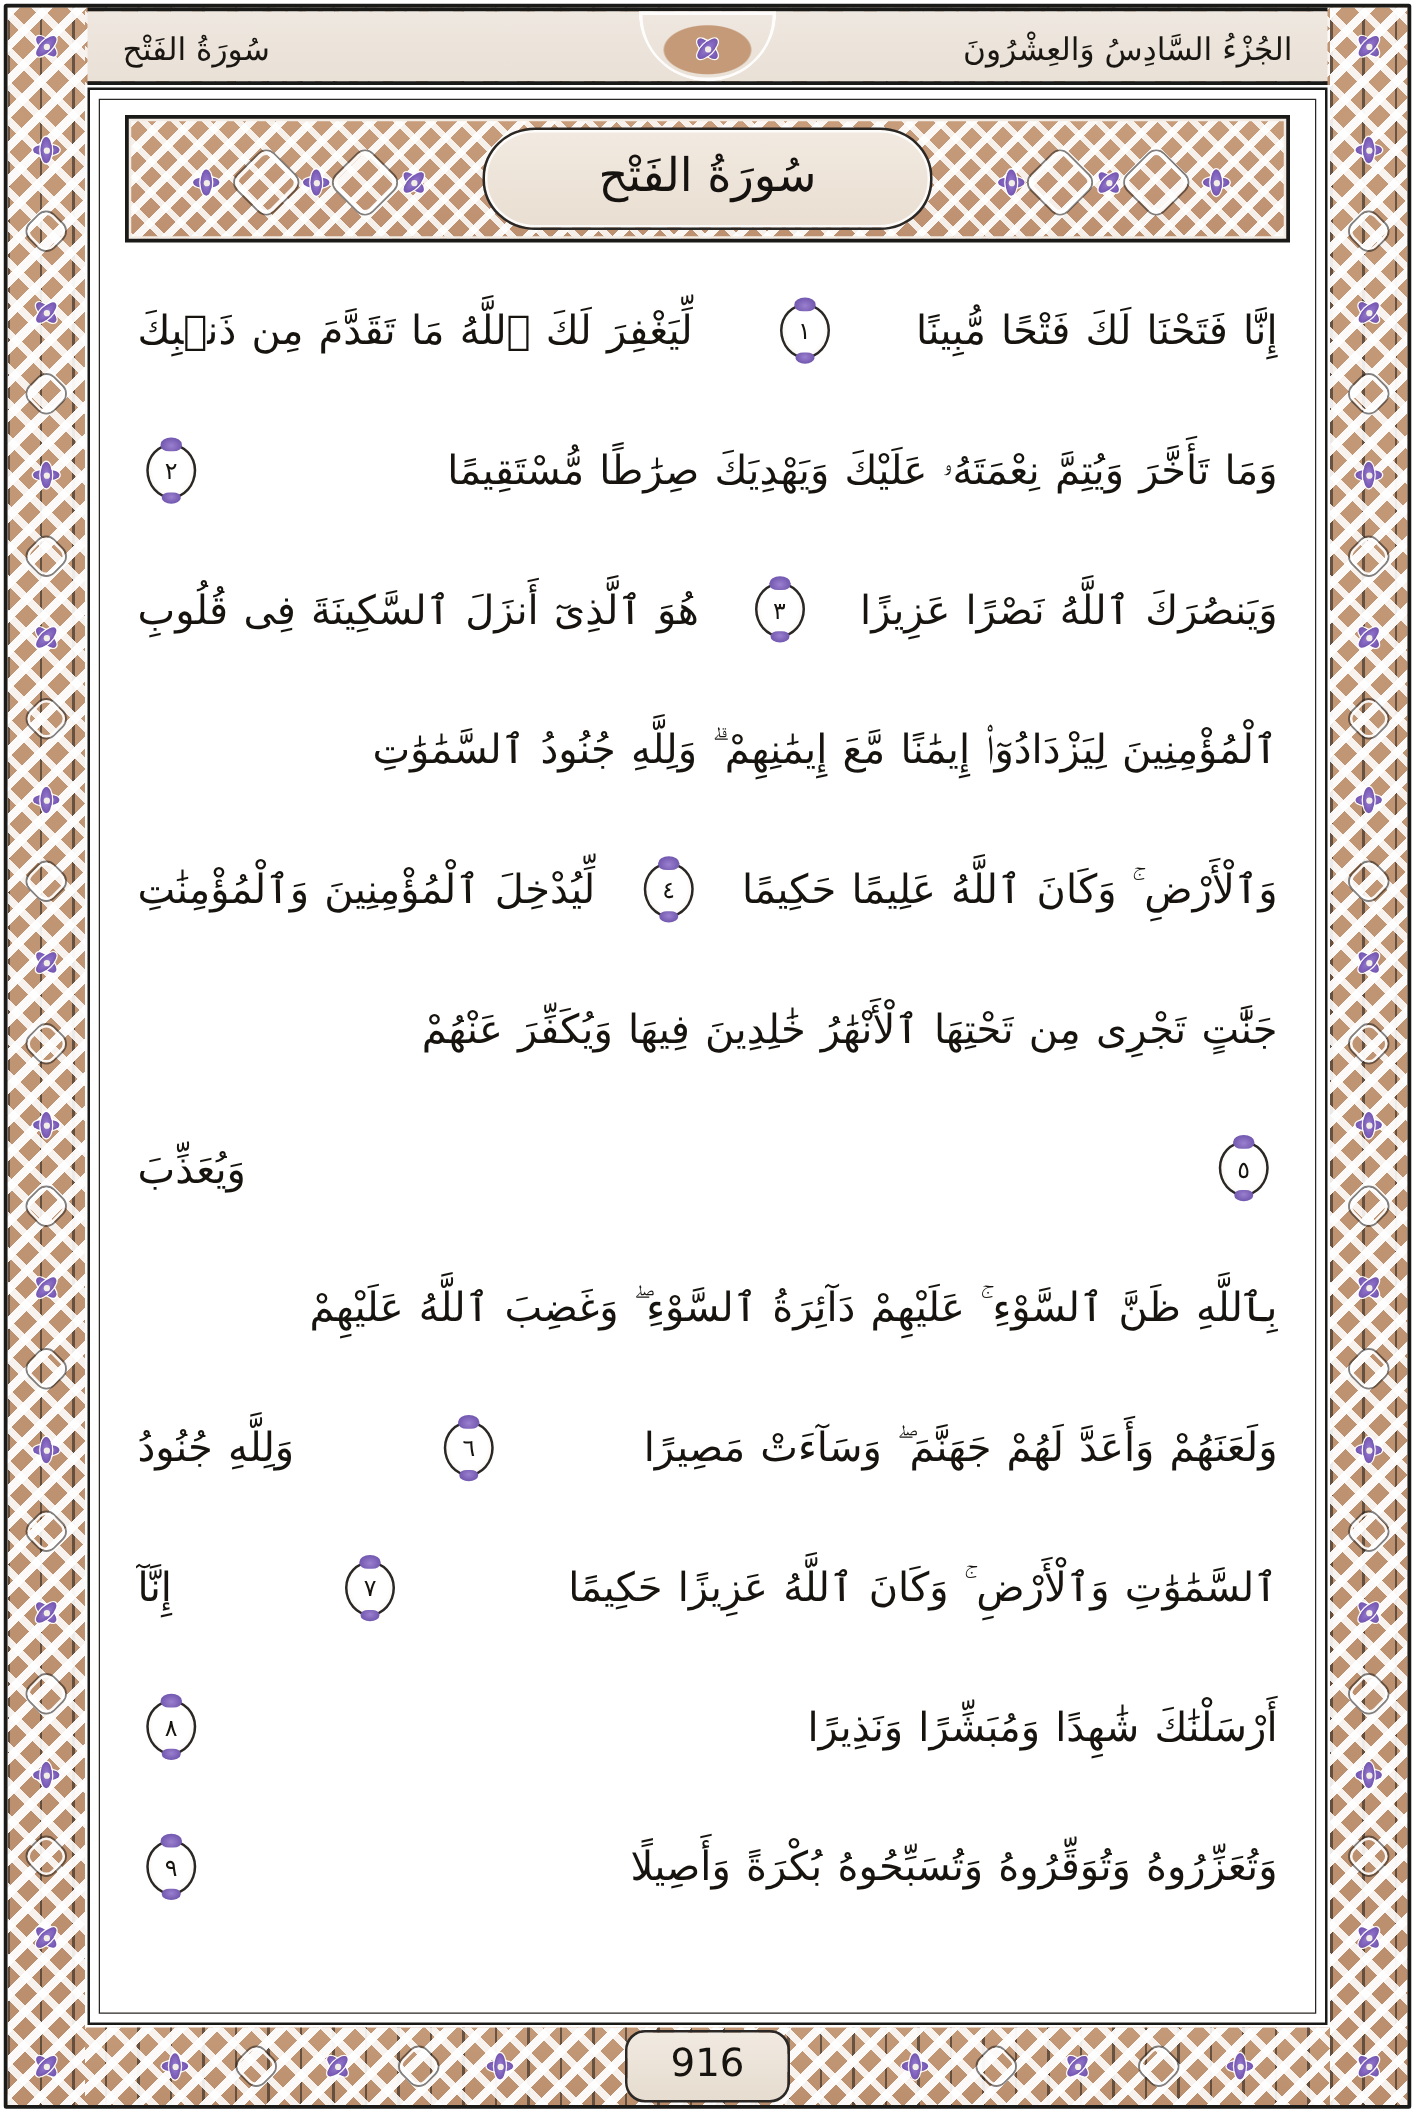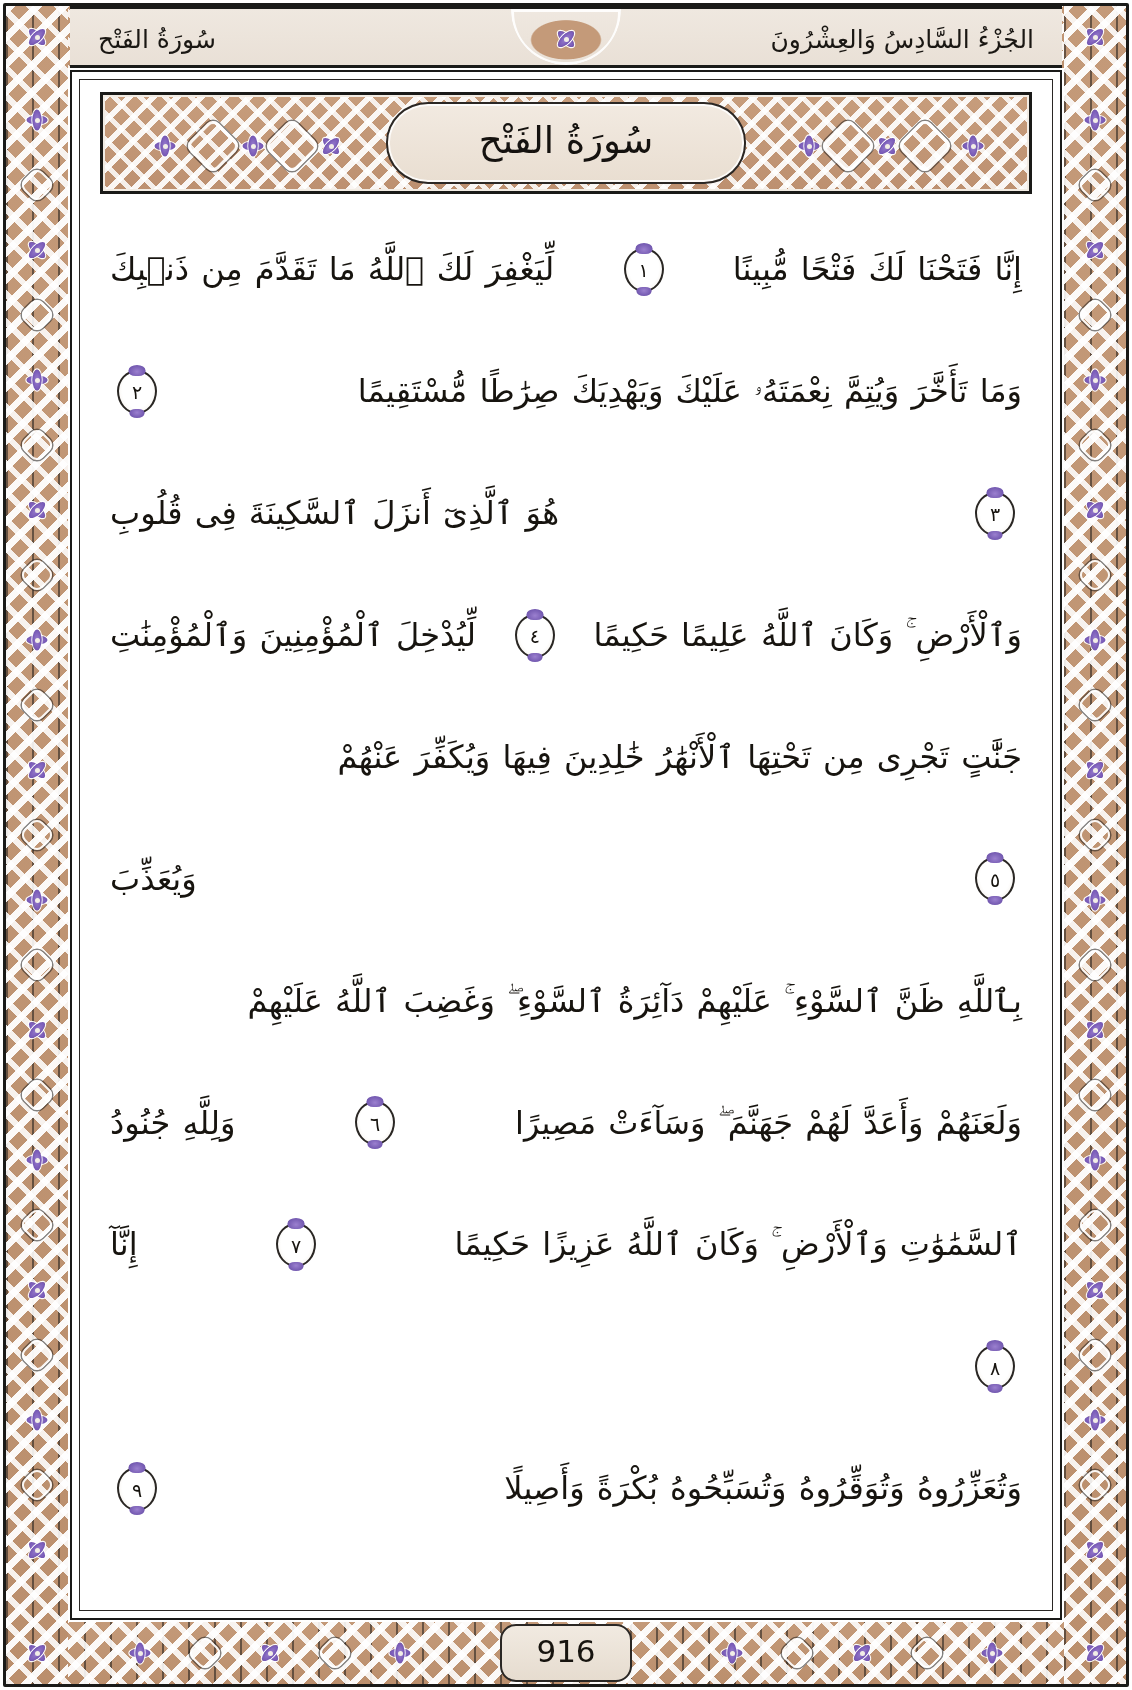--- a/index.html
+++ b/index.html
@@ -483,22 +483,26 @@
         <div class="q-line stretch">
           <span>إِنَّا فَتَحْنَا لَكَ فَتْحًا مُّبِينًا</span>
           <span class="ayah-mark">١</span>
           <span>لِّيَغْفِرَ لَكَ ٱللَّهُ مَا تَقَدَّمَ مِن ذَنۢبِكَ</span>
         </div>
         <div class="q-line stretch">
           <span>وَمَا تَأَخَّرَ وَيُتِمَّ نِعْمَتَهُۥ عَلَيْكَ وَيَهْدِيَكَ صِرَٰطًا مُّسْتَقِيمًا</span>
           <span class="ayah-mark">٢</span>
         </div>
         <div class="q-line stretch">
+          <span>وَيَنصُرَكَ ٱللَّهُ نَصْرًا عَزِيزًا</span>
           <span class="ayah-mark">٣</span>
           <span>هُوَ ٱلَّذِىٓ أَنزَلَ ٱلسَّكِينَةَ فِى قُلُوبِ</span>
+        </div>
+        <div class="q-line stretch">
+          <span>ٱلْمُؤْمِنِينَ لِيَزْدَادُوٓا۟ إِيمَٰنًا مَّعَ إِيمَٰنِهِمْ ۗ وَلِلَّهِ جُنُودُ ٱلسَّمَٰوَٰتِ</span>
         </div>
         <div class="q-line stretch">
           <span>وَٱلْأَرْضِ ۚ وَكَانَ ٱللَّهُ عَلِيمًا حَكِيمًا</span>
           <span class="ayah-mark">٤</span>
           <span>لِّيُدْخِلَ ٱلْمُؤْمِنِينَ وَٱلْمُؤْمِنَٰتِ</span>
         </div>
         <div class="q-line stretch">
           <span>جَنَّٰتٍ تَجْرِى مِن تَحْتِهَا ٱلْأَنْهَٰرُ خَٰلِدِينَ فِيهَا وَيُكَفِّرَ عَنْهُمْ</span>
         </div>
         <div class="q-line stretch">
@@ -512,20 +516,21 @@
           <span>وَلَعَنَهُمْ وَأَعَدَّ لَهُمْ جَهَنَّمَ ۖ وَسَآءَتْ مَصِيرًا</span>
           <span class="ayah-mark">٦</span>
           <span>وَلِلَّهِ جُنُودُ</span>
         </div>
         <div class="q-line stretch">
           <span>ٱلسَّمَٰوَٰتِ وَٱلْأَرْضِ ۚ وَكَانَ ٱللَّهُ عَزِيزًا حَكِيمًا</span>
           <span class="ayah-mark">٧</span>
           <span>إِنَّآ</span>
         </div>
         <div class="q-line stretch">
+          <span>أَرْسَلْنَٰكَ شَٰهِدًا وَمُبَشِّرًا وَنَذِيرًا</span>
           <span class="ayah-mark">٨</span>
         </div>
         <div class="q-line stretch">
           <span>وَتُعَزِّرُوهُ وَتُوَقِّرُوهُ وَتُسَبِّحُوهُ بُكْرَةً وَأَصِيلًا</span>
           <span class="ayah-mark">٩</span>
         </div>
       </div>
   </div>
 
   <div class="page-num">

